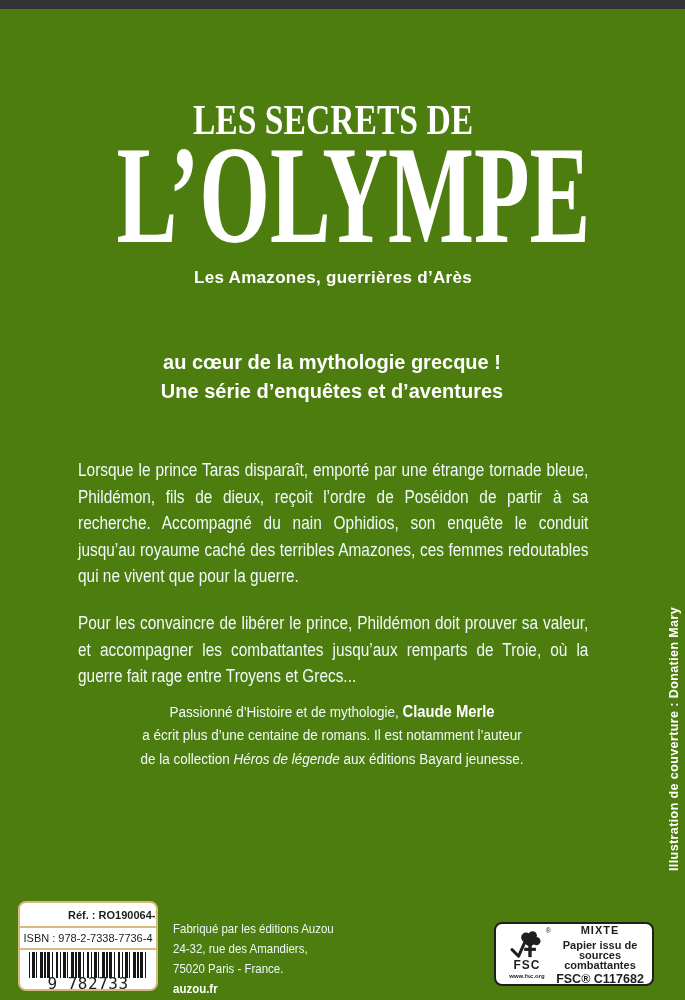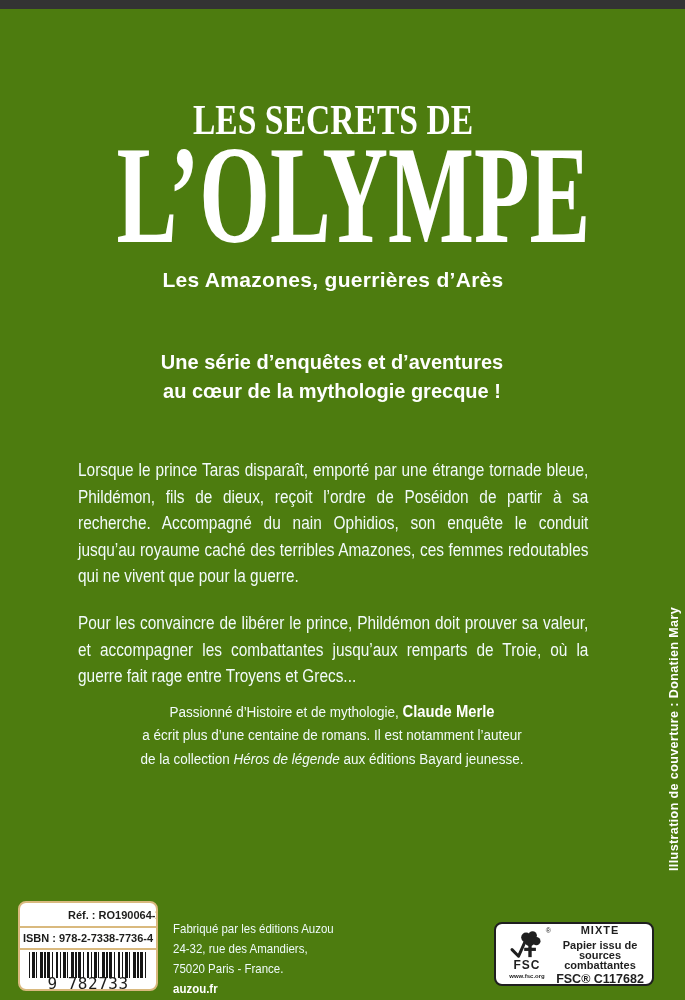--- a/index.html
+++ b/index.html
@@ -17,21 +17,21 @@
     transform:scaleX(0.80); transform-origin:50% 0;
   }
   .title2 {
     position:absolute; top:116px; left:0; width:666px; text-align:center;
     font-family:"Liberation Serif", serif; font-weight:bold; font-size:140px;
     line-height:1; color:#ffffff; white-space:nowrap;
     transform:scaleX(0.65); transform-origin:50% 0;
   }
   .subtitle {
     position:absolute; top:259px; left:0; width:666px; text-align:center;
-    font-weight:bold; font-size:21px; color:#ffffff; letter-spacing:0.3px;
+    font-weight:bold; font-size:17px; color:#ffffff; letter-spacing:0.3px;
   }
   .tagline {
     position:absolute; top:339px; left:0; width:664px; text-align:center;
     font-weight:bold; font-size:20px; line-height:29px; color:#ffffff;
   }
   
   .synopsis {
     position:absolute; left:78px; width:580px; margin:0;
     font-size:17.5px; line-height:26.5px; color:#f2fbfb;
     text-align:justify; transform:scaleX(0.88); transform-origin:0 0;
@@ -65,21 +65,21 @@
     font-size:11px; font-weight:bold; border-right:2px solid #d9b97e;
     white-space:nowrap;
     padding-left:48px;
   }
   .pl-price {
     width:24px; display:flex; align-items:center; justify-content:center;
     font-size:12.5px; font-weight:bold; color:#d1a055; white-space:nowrap;
   }
   .pl-isbn {
     height:20px; display:flex; align-items:center; justify-content:center;
-    font-size:11px; font-weight:bold; border-bottom:2px solid #d9b97e;
+    font-size:11px; font-weight:normal; border-bottom:2px solid #d9b97e;
     white-space:nowrap;
   }
   .pl-barcode { position:relative; height:41px; text-align:center; }
   .bars {
     width:118px; height:26px; margin:2px auto 0;
     background:repeating-linear-gradient(90deg,
       #161616 0 1.5px, #ffffff 1.5px 3px,
       #161616 3px 6px, #ffffff 6px 7.5px,
       #161616 7.5px 8.5px, #ffffff 8.5px 11.5px,
       #161616 11.5px 14px, #ffffff 14px 15.5px);
@@ -119,22 +119,22 @@
 <body>
 
 <div class="cover">
 
   <div class="title1">LES SECRETS DE</div>
   <div class="title2">L’OLYMPE</div>
 
   <div class="subtitle">Les Amazones, guerrières d’Arès</div>
 
   <div class="tagline">
+    <div>au cœur de la mythologie grecque !</div>
     <div>Une série d’enquêtes et d’aventures</div>
-    <div>au cœur de la mythologie grecque !</div>
   </div>
 
   <p class="synopsis para1">Lorsque le prince Taras disparaît, emporté par une étrange tornade bleue, Phildémon, fils de dieux, reçoit l’ordre de Poséidon de partir à sa recherche. Accompagné du nain Ophidios, son enquête le conduit jusqu’au royaume caché des terribles Amazones, ces femmes redoutables qui ne vivent que pour la guerre.</p>
   <p class="synopsis para2">Pour les convaincre de libérer le prince, Phildémon doit prouver sa valeur, et accompagner les combattantes jusqu’aux remparts de Troie, où la guerre fait rage entre Troyens et Grecs...</p>
 
   <div class="author">
     <div><span>Passionné d’Histoire et de mythologie, </span><span class="author-name">Claude Merle</span></div>
     <div>a écrit plus d’une centaine de romans. Il est notamment l’auteur</div>
     <div><span>de la collection </span><span class="italic">Héros de légende</span><span> aux éditions Bayard jeunesse.</span></div>
   </div>

